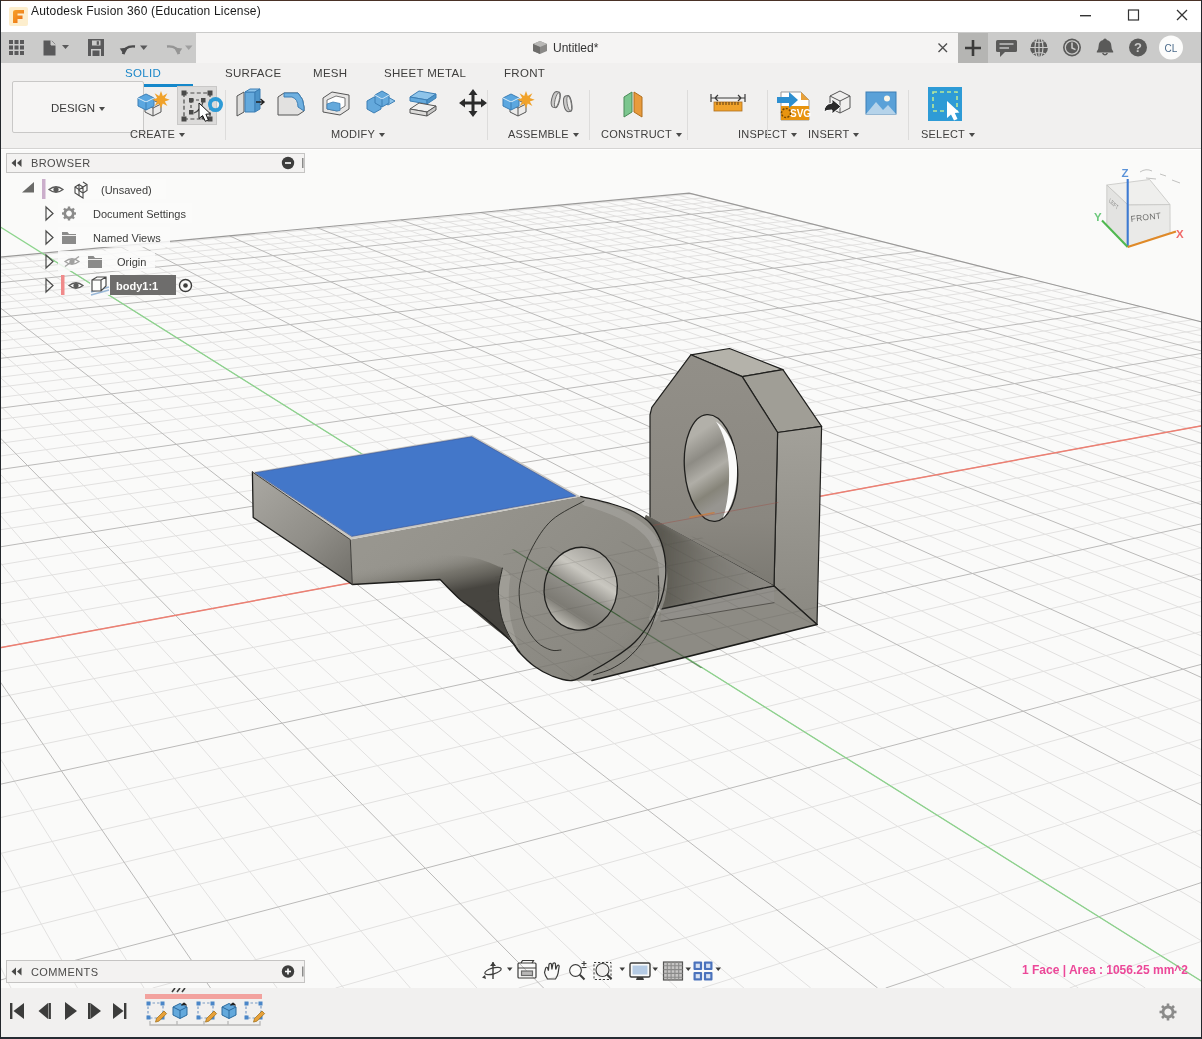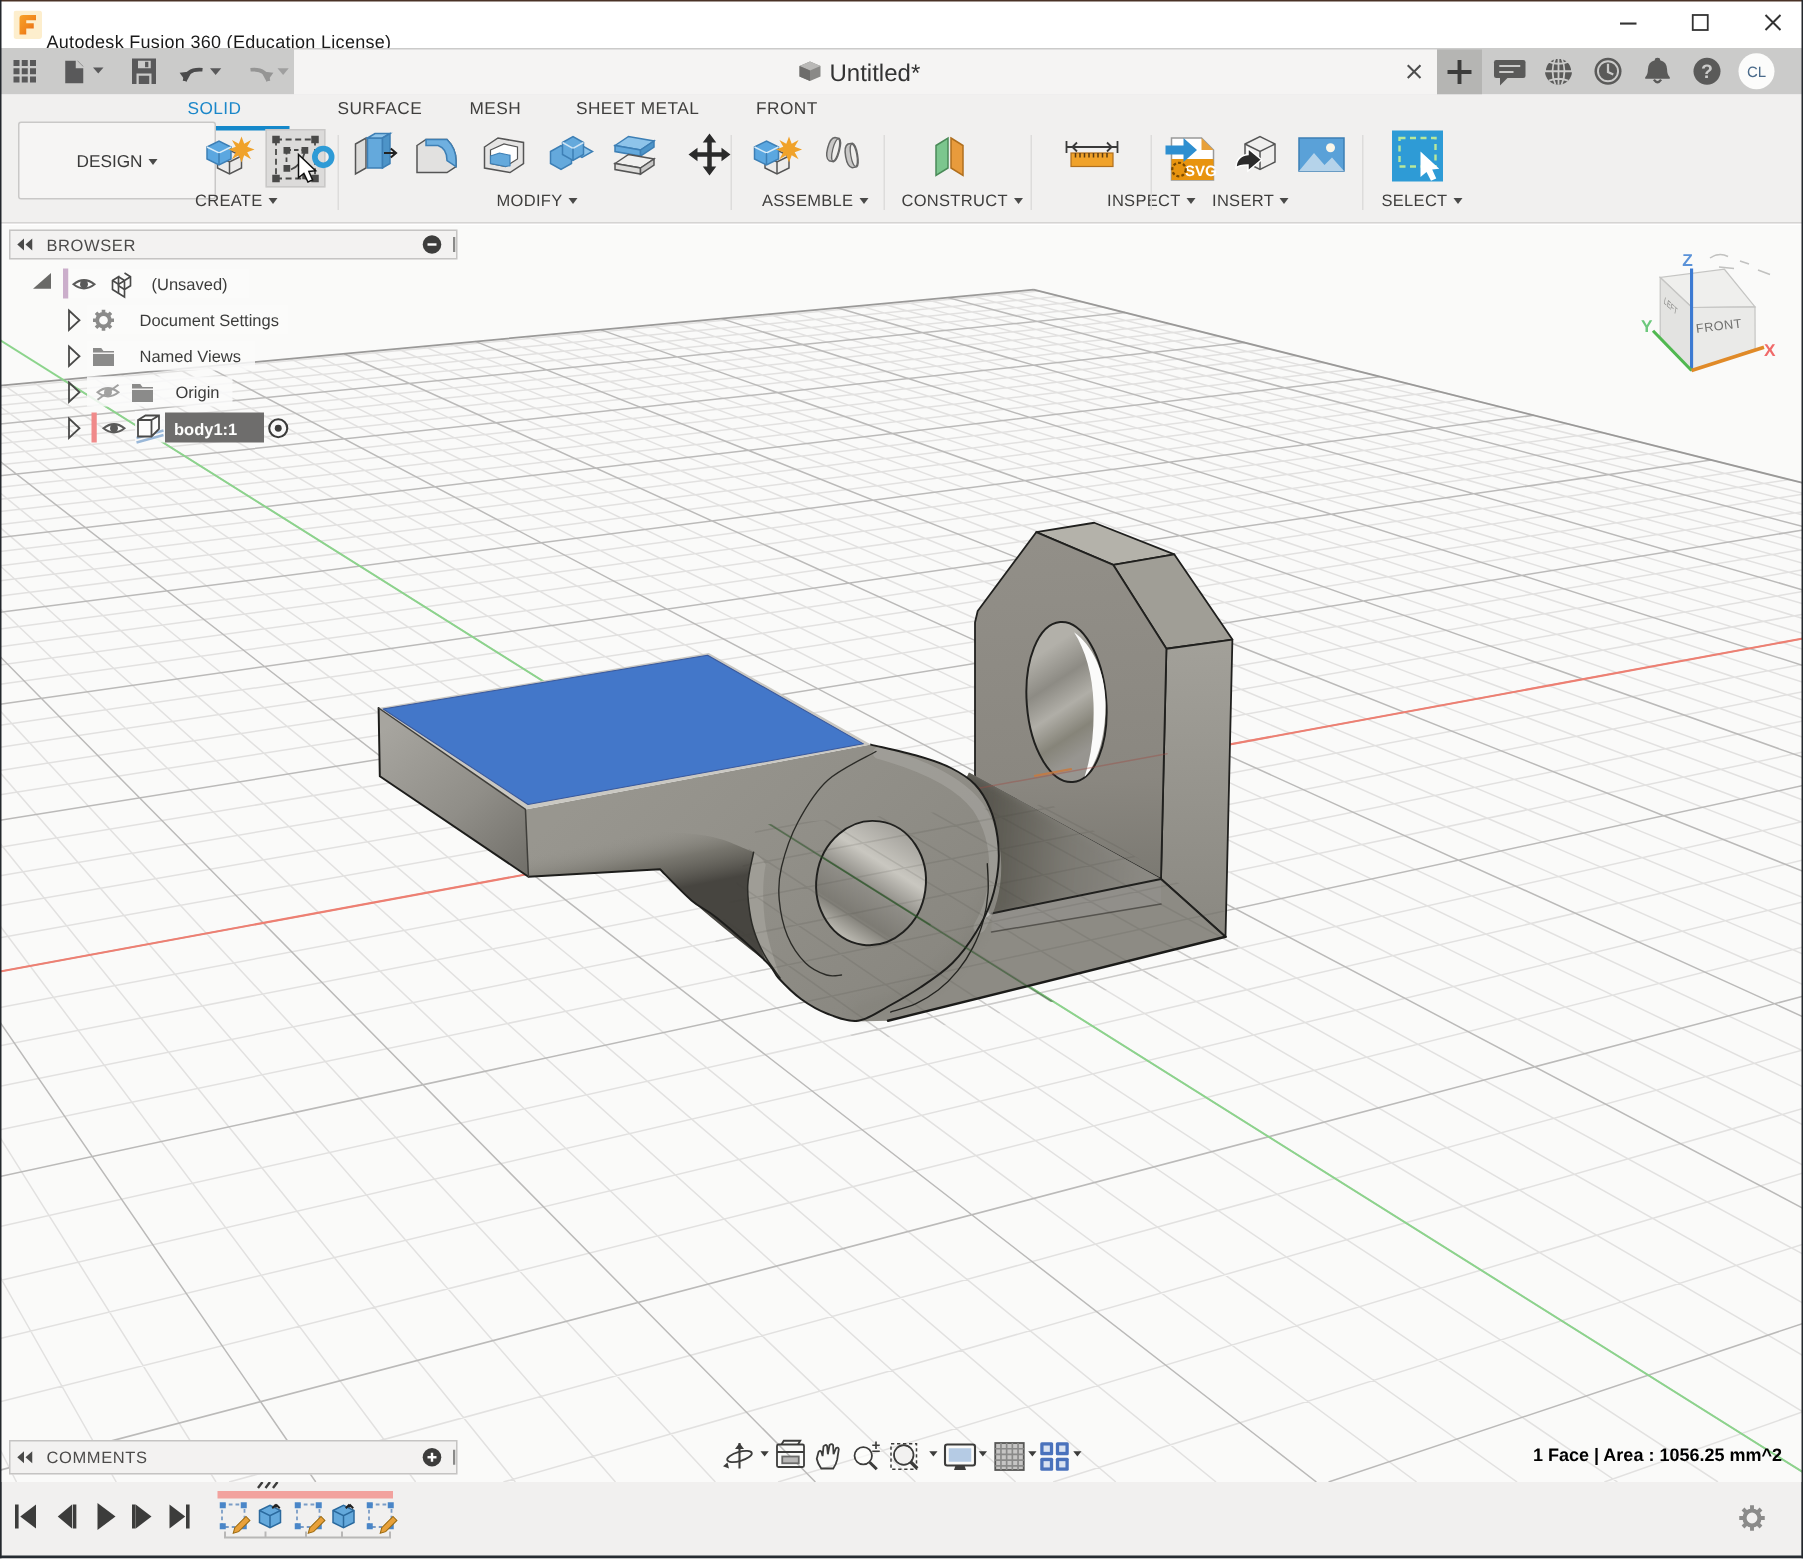--- a/index.html
+++ b/index.html
@@ -1,32 +1,32 @@
 <!DOCTYPE html>
 <html><head><meta charset="utf-8">
 
 <style>
 *{margin:0;padding:0;box-sizing:border-box}
 body{font-family:"Liberation Sans",sans-serif;width:1202px;height:1039px;overflow:hidden;position:relative;background:#fff}
 .abs{position:absolute}
 .titlebar{left:0;top:0;width:1202px;height:32px;background:#fff;border-top:1px solid #4a3226}
 .wedge{top:0;width:1px;height:1039px;background:#23272c;z-index:50}
-.title-txt{left:31px;top:21px;font-size:12px;color:#1a1a1a;letter-spacing:.2px}
+.title-txt{left:31px;top:4px;font-size:12px;color:#1a1a1a;letter-spacing:.2px}
 .toolrow{left:0;top:32px;width:1202px;height:31px;background:#cbcbca}
 .tab{left:196px;top:33px;width:762px;height:30px;background:#f5f4f3}
 .plusbtn{left:958px;top:33px;width:30px;height:30px;background:#b5b5b3}
 .ribbon{left:0;top:63px;width:1202px;height:86px;background:#f1f0ef;border-bottom:1px solid #d5d4d3}
 .rtab{top:67px;font-size:11.5px;color:#3f3e3d;letter-spacing:.3px}
 .design{left:12px;top:81px;width:132px;height:52px;background:#f6f5f4;border:1px solid #c9c8c7;border-radius:2px;text-align:center;line-height:52px;font-size:11.5px;color:#3a3a3a}
 .glabel{top:128px;font-size:11px;color:#3f3e3d;letter-spacing:.2px}
 .gsep{top:90px;width:1px;height:50px;background:#dddcdb}
 .caret{display:inline-block;width:0;height:0;border-left:3.5px solid transparent;border-right:3.5px solid transparent;border-top:4px solid #4a4a49;vertical-align:middle;margin-left:4px}
 .panelbox{background:#f3f2f1;border:1px solid #c5c4c3;color:#4c4b4a}
 .viewport{left:0;top:150px}
-.statustxt{top:963px;right:14px;font-size:12px;font-weight:bold;color:#000000}
+.statustxt{top:963px;right:14px;font-size:12px;font-weight:bold;color:#ec4899}
 .timeline{left:0;top:988px;width:1202px;height:51px;background:#f1f0ef;border-bottom:2px solid #262c33;border-left:1px solid #50565c;border-right:1px solid #50565c}
 </style>
 
 </head><body>
 <svg class="abs viewport" width="1202" height="838" viewBox="0 0 1202 838">
 <rect width="1202" height="838" fill="#fafaf9"></rect>
 <path d="M0.0 816.2L11.0 838.0 M0.0 701.2L77.5 838.0 M0.0 608.2L144.0 838.0 M-0.0 467.1L277.1 838.0 M0.0 412.2L343.6 838.0 M0.0 365.0L410.3 838.0 M0.0 323.9L476.9 838.0 M0.0 255.7L610.3 838.0 M0.0 227.2L677.1 838.0 M0.0 201.6L743.9 838.0 M0.0 178.6L810.7 838.0 M0.0 138.6L944.4 838.0 M0.0 121.1L1011.4 838.0 M2.5 106.8L1078.3 838.0 M22.4 105.0L1145.3 838.0 M61.6 101.4L1202.0 791.2 M80.9 99.6L1202.0 753.7 M100.1 97.8L1202.0 718.7 M119.1 96.0L1202.0 686.1 M156.5 92.5L1202.0 626.8 M175.0 90.8L1202.0 599.9 M193.3 89.1L1202.0 574.5 M211.4 87.4L1202.0 550.5 M247.2 84.1L1202.0 506.4 M264.9 82.5L1202.0 486.1 M282.4 80.9L1202.0 466.8 M299.7 79.2L1202.0 448.4 M334.0 76.1L1202.0 414.3 M350.9 74.5L1202.0 398.4 M367.6 72.9L1202.0 383.3 M384.2 71.4L1202.0 368.8 M417.1 68.3L1202.0 341.6 M433.3 66.8L1202.0 328.9 M449.3 65.3L1202.0 316.7 M465.2 63.9L1202.0 304.9 M496.7 60.9L1202.0 282.8 M512.2 59.5L1202.0 272.4 M527.6 58.1L1202.0 262.3 M542.9 56.7L1202.0 252.6 M573.1 53.9L1202.0 234.2 M588.0 52.5L1202.0 225.5 M602.8 51.1L1202.0 217.1 M617.5 49.7L1202.0 209.0 M646.5 47.0L1202.0 193.4 M660.8 45.7L1202.0 186.1 M675.0 44.4L1202.0 178.9 M689.1 43.1L1202.0 172.0 M1202.0 791.2L1069.6 838.0 M1202.0 679.5L702.1 838.0 M1202.0 632.0L518.7 838.0 M1202.0 589.0L335.6 838.0 M1202.0 549.9L152.7 838.0 M1202.0 481.4L0.0 784.5 M1202.0 451.3L0.0 742.4 M1202.0 423.4L0.0 703.6 M1202.0 397.7L0.0 667.7 M1202.0 351.4L0.0 603.2 M1202.0 330.6L0.0 574.2 M1202.0 311.1L-0.0 547.1 M1202.0 292.8L0.0 521.6 M1202.0 259.5L0.0 475.1 M1202.0 244.3L0.0 453.9 M1202.0 229.9L0.0 433.8 M1202.0 216.3L0.0 414.9 M1202.0 191.1L0.0 379.8 M1202.0 179.5L0.0 363.6 M1193.2 169.7L0.0 348.2 M1166.6 163.1L0.0 333.5 M1115.8 150.3L0.0 306.1 M1091.4 144.2L0.0 293.3 M1067.8 138.3L0.0 281.1 M1044.9 132.5L0.0 269.4 M1000.9 121.4L-0.0 247.4 M979.8 116.1L0.0 237.1 M959.3 111.0L0.0 227.2 M939.3 106.0L-0.0 217.6 M900.9 96.3L0.0 199.6 M882.5 91.7L-0.0 191.0 M864.4 87.1L0.0 182.8 M846.9 82.7L0.0 174.9 M813.0 74.2L0.0 159.8 M796.7 70.1L-0.0 152.7 M780.8 66.1L-0.0 145.7 M765.3 62.2L-0.0 139.0 M735.2 54.7L0.0 126.3 M720.7 51.0L0.0 120.2 M706.5 47.5L0.0 114.3 M692.6 44.0L0.0 108.5" stroke="#e2e1e0" stroke-width="1" fill="none"></path>
 <path d="M0.0 531.5L210.5 838.0 M0.0 287.7L543.6 838.0 M0.0 157.6L877.6 838.0 M42.1 103.2L1202.0 831.5 M137.9 94.3L1202.0 655.5 M229.4 85.8L1202.0 527.8 M316.9 77.6L1202.0 430.9 M400.7 69.9L1202.0 354.9 M481.0 62.4L1202.0 293.7 M558.1 55.2L1202.0 243.3 M632.0 48.4L1202.0 201.1 M1202.0 732.3L885.7 838.0 M1202.0 514.2L0.0 830.1 M1202.0 373.7L0.0 634.3 M1202.0 275.7L0.0 497.7 M1202.0 203.4L0.0 396.9 M1140.8 156.6L0.0 319.5 M1022.6 126.9L0.0 258.2 M919.9 101.1L-0.0 208.4 M829.8 78.4L0.0 167.2 M750.1 58.4L0.0 132.6" stroke="#bbbab9" stroke-width="1" fill="none"></path>
 <path d="M0.0 107.1L689.1 43.1 M1202.0 172.0L689.1 43.1" stroke="#9a9998" stroke-width="1.2" fill="none"></path>
 <line x1="1202.0" y1="275.7" x2="0.0" y2="497.7" stroke="#ee7f72" stroke-width="1.4"></line>
@@ -206,21 +206,21 @@
       </g>
 </g>
   </svg>
 <svg class="abs" style="left:530px;top:38px" width="20" height="20">
 <g>
       <path d="M3 6 L10 3 L17 6 L17 13 L10 16 L3 13 Z" fill="#8a8987"></path>
 <path d="M3 6 L10 9 L17 6 L10 3 Z" fill="#b9b8b6"></path>
 <path d="M10 9 L10 16 L3 13 L3 6 Z" fill="#6e6d6b"></path>
     </g>
   </svg>
-<div class="abs" style="left:553px;top:41px;font-size:16px;color:#333">Untitled*</div>
+<div class="abs" style="left:553px;top:41px;font-size:12px;color:#333">Untitled*</div>
 <svg class="abs" style="left:936px;top:41px" width="14" height="14">
     <path d="M2.5 2.5 L11 11 M11 2.5 L2.5 11" stroke="#4e4e4e" stroke-width="1.4"></path>
   </svg>
 <div class="abs plusbtn"></div>
 <svg class="abs" style="left:958px;top:33px" width="30" height="30">
     <path d="M15 7 V23 M7 15 H23" stroke="#3c3c3b" stroke-width="2.6"></path>
   </svg>
 <svg class="abs" style="left:990px;top:32px" width="212" height="31">
 <g fill="#5a5a59">
 <g transform="translate(6,8)">

